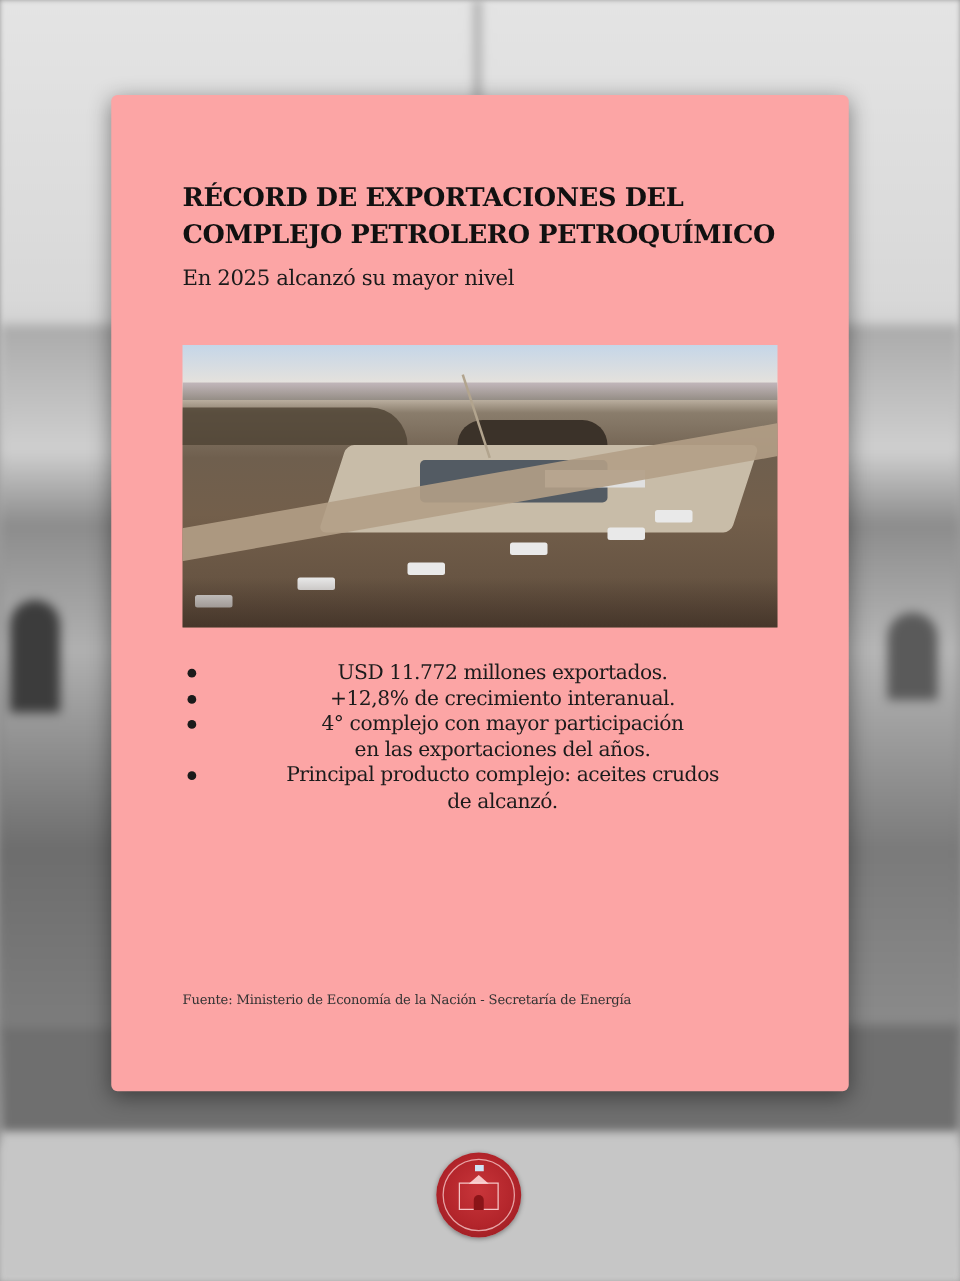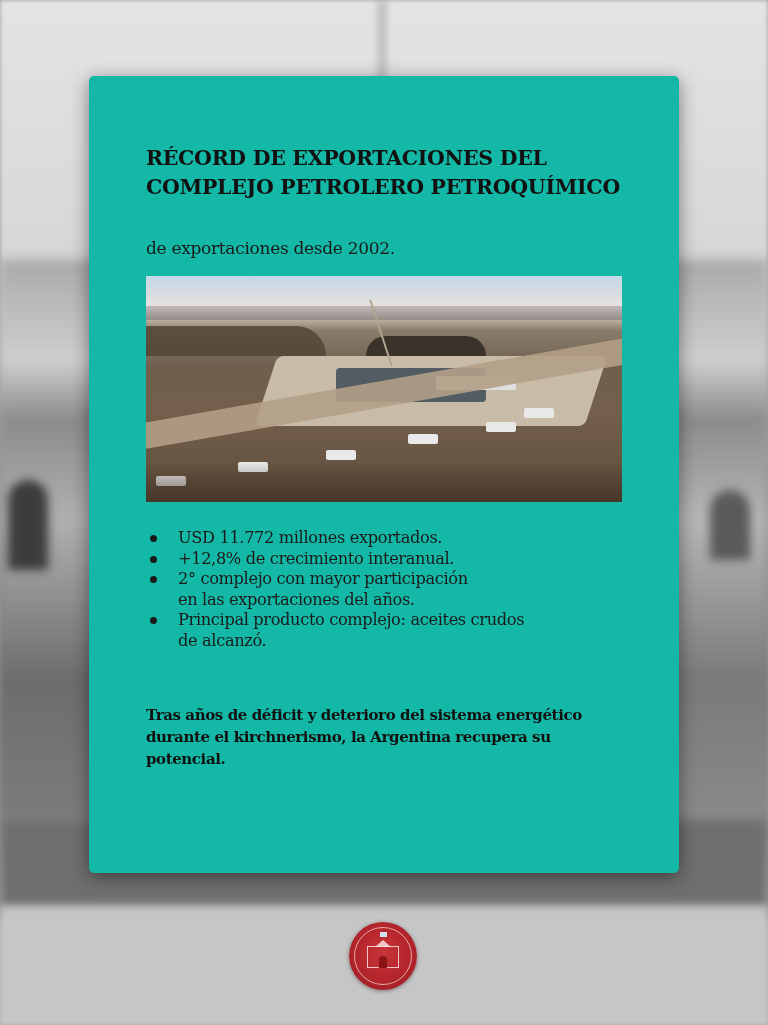--- a/index.html
+++ b/index.html
@@ -23,21 +23,21 @@
       background: linear-gradient(to bottom, #aaa 0, #cfcfcf 100px, #8c8c8c 160px, #b6b6b6 260px, #7a7a7a 420px, #8a8a8a 560px); filter: blur(4px); }
     .bg .arch-l { position:absolute; left:8px; top:480px; width:40px; height:90px; border-radius:20px 20px 0 0; background:#3c3c3c; filter: blur(4px); }
     .bg .arch-r { position:absolute; right:18px; top:490px; width:40px; height:70px; border-radius:20px 20px 0 0; background:#5a5a5a; filter: blur(4px); }
     .bg .ground { position:absolute; left:0; right:0; top:820px; height:95px; background:#6f6f6f; filter: blur(4px); }
     .bg .plaza { position:absolute; left:0; right:0; top:905px; bottom:0; background:#c6c6c6; filter: blur(3px); }
 
     .card {
       position: absolute;
       left: 89px; top: 76px;
       width: 590px; height: 797px;
-      background: #14b8a6;
+      background: #fca5a5;
       border-radius: 5px;
       box-shadow: 0 4px 18px rgba(0,0,0,0.45);
     }
     .title {
       position: absolute; left: 57px; top: 68px; width: 500px;
       font-family: "DejaVu Serif", serif;
       font-size: 20.5px; font-weight: bold;
       line-height: 29px; color: #111;
       letter-spacing: -0.3px;
     }
@@ -66,21 +66,21 @@
     .photo .truck { position:absolute; height:10px; width:30px; background:#e9e9e9; border-radius:2px; }
     .photo .shadow { position:absolute; left:0; right:0; bottom:0; height:40px; background: linear-gradient(to bottom, rgba(70,55,40,0), rgba(60,45,35,0.7)); }
 
     .bullets {
       position: absolute; left: 57px; top: 452px; width: 480px;
       list-style: none;
       font-family: "DejaVu Serif", serif;
       font-size: 16.2px; line-height: 20.5px; color: #1b1b1b;
       letter-spacing: -0.35px;
     }
-    .bullets li { position: relative; padding-left: 32px; }
+    .bullets li { position: relative; padding-left: 32px; text-align: center; }
     .bullets li .dot {
       position: absolute; left: 4px; top: 7px;
       width: 7px; height: 7px; border-radius: 50%; background: #1b1b1b;
     }
     .closing {
       position: absolute; left: 57px; top: 628px; width: 500px;
       font-family: "DejaVu Serif", serif;
       font-size: 15px; font-weight: bold; line-height: 22px; color: #111;
       letter-spacing: -0.4px;
     }
@@ -116,22 +116,21 @@
   <div class="plaza"></div>
 </div>
 
 <div class="card">
   <h1 class="title">
     <span>RÉCORD DE EXPORTACIONES DEL</span><br>
     <span>COMPLEJO PETROLERO PETROQUÍMICO</span>
   </h1>
 
   <p class="subtitle">
-    <br>
-    <span>de exportaciones desde 2002.</span>
+    <span>En 2025 alcanzó su mayor nivel</span><br>
   </p>
 
   <div class="photo" role="img" aria-label="aerial view of an oil well pad with trucks on a dirt road in a desert landscape">
     <div class="horizon"></div>
     <div class="hill"></div>
     <div class="hill2"></div>
     <div class="pad"></div>
     <div class="equip"></div>
     <div class="tank"></div>
     <div class="derrick"></div>
@@ -149,36 +148,32 @@
     <li>
       <span class="dot"></span>
       <span>USD 11.772 millones exportados.</span>
     </li>
     <li>
       <span class="dot"></span>
       <span>+12,8% de crecimiento interanual.</span>
     </li>
     <li>
       <span class="dot"></span>
-      <span>2° complejo con mayor participación</span><br>
+      <span>4° complejo con mayor participación</span><br>
       <span>en las exportaciones del años.</span>
     </li>
     <li>
       <span class="dot"></span>
       <span>Principal producto complejo: aceites crudos</span><br>
       <span>de alcanzó.</span>
     </li>
   </ul>
 
-  <p class="closing">
-    <span>Tras años de déficit y deterioro del sistema energético</span><br>
-    <span>durante el kirchnerismo, la Argentina recupera su</span><br>
-    <span>potencial.</span>
-  </p>
 
+  <p class="source">Fuente: Ministerio de Economía de la Nación - Secretaría de Energía</p>
 </div>
 
 <div class="seal">
   <div class="ring"></div>
   <div class="flag"></div>
   <div class="pedi"></div>
   <div class="bldg"></div>
   <div class="door"></div>
 </div>
 

